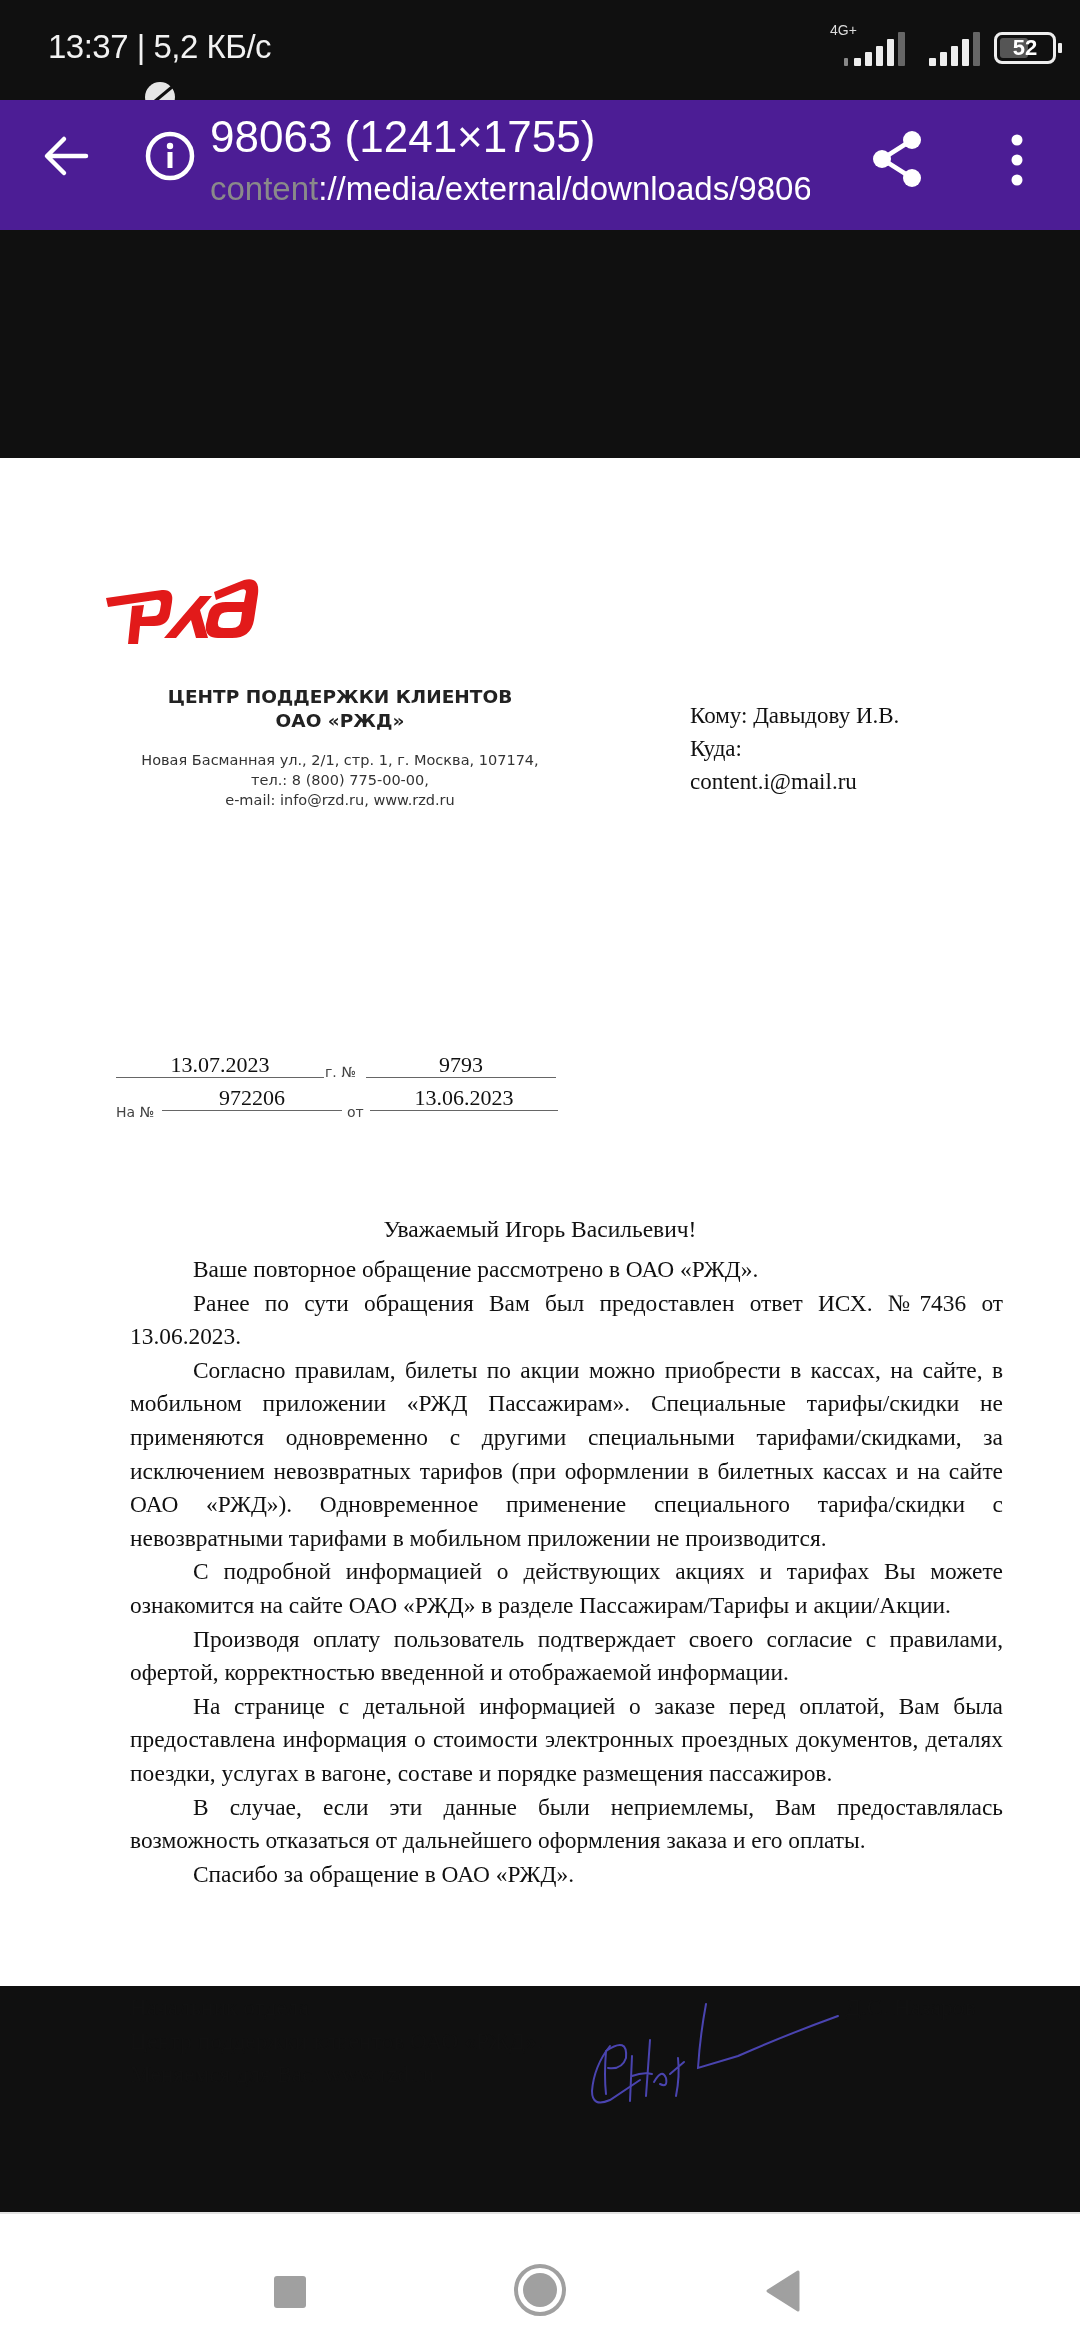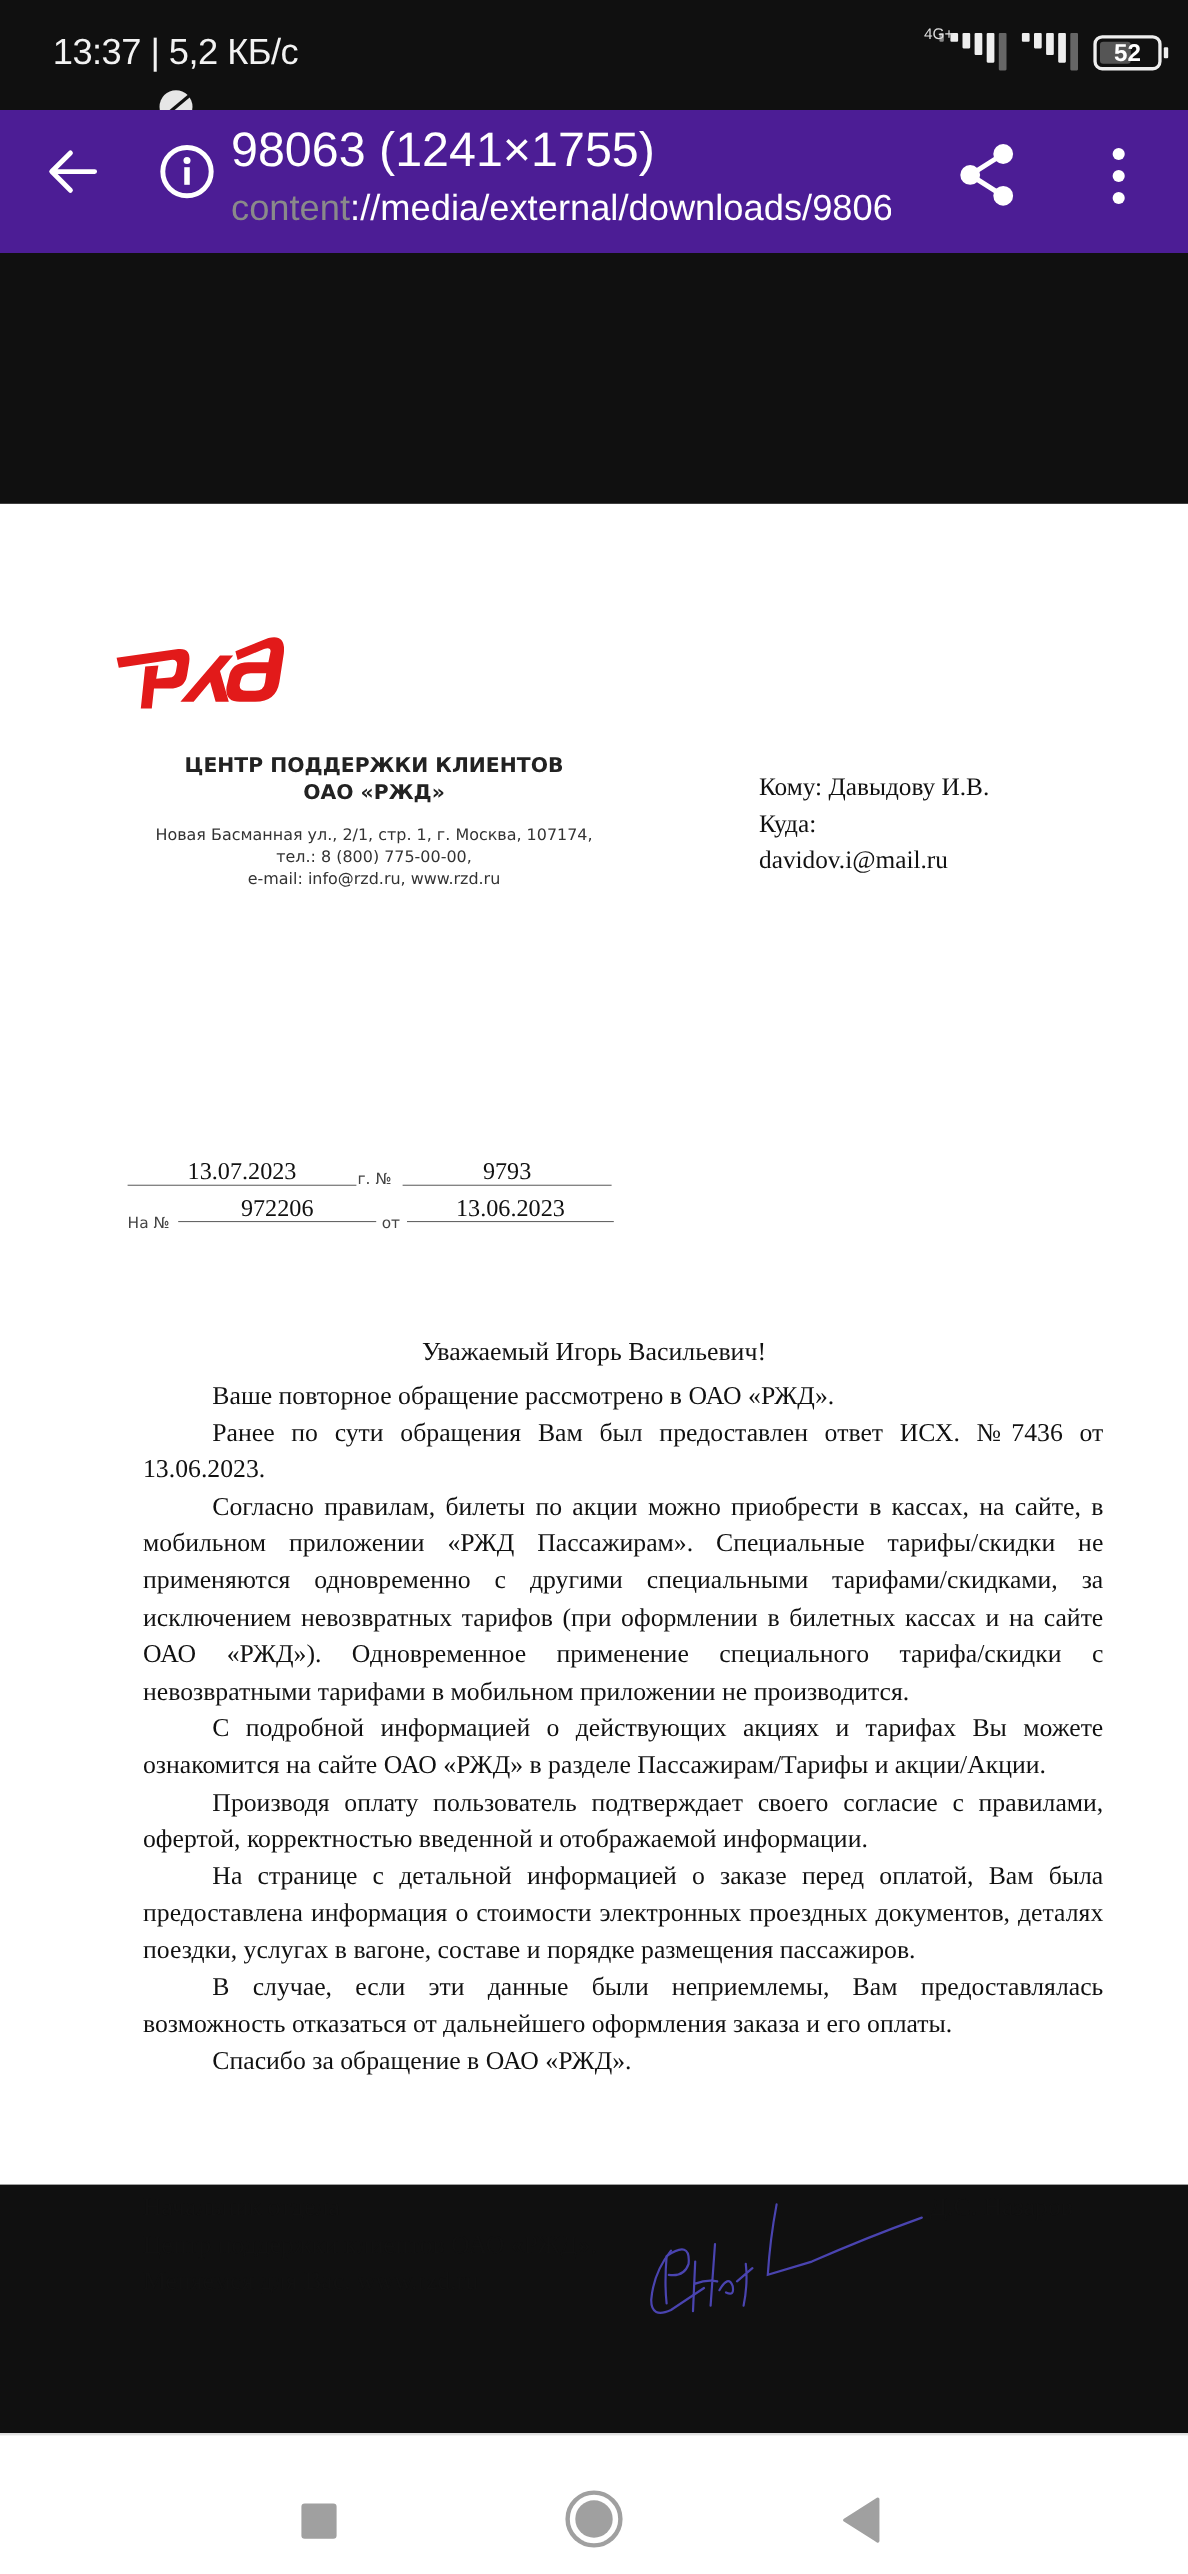--- a/index.html
+++ b/index.html
@@ -6,21 +6,21 @@
   html, body { width: 1080px; height: 2340px; overflow: hidden; background: #101010; }
   body { position: relative; font-family: "Liberation Sans", sans-serif; color: #fff; }
 
   
   .status-bar { position: absolute; left: 0; top: 0; width: 1080px; height: 100px; background: #101010; }
   .sb-left { position: absolute; left: 48px; top: 28px; display: flex; align-items: center; gap: 14px; flex-direction: column; }
   .sb-text { font-size: 33px; color: #f2f2f2; letter-spacing: -0.5px; }
   .sb-icon { display: inline-block; }
   .sb-right { position: absolute; right: 24px; top: 30px; display: flex; align-items: flex-end; gap: 14px; }
   .net-label { position: absolute; left: 0; top: -8px; font-size: 14px; color: #ddd; }
-  .signal { position: relative; display: flex; gap: 4px; height: 36px; }
+  .signal { position: relative; display: flex; align-items: flex-end; gap: 4px; height: 36px; margin-left: 10px; }
   .signal i { display: block; width: 7px; background: #eee; border-radius: 1px; }
   .signal i.dim { background: #666; }
   .battery { position: relative; width: 62px; height: 32px; border: 3px solid #eee; border-radius: 8px; display: flex; align-items: center; justify-content: center; margin-bottom: 2px; }
   .battery .fill { position: absolute; left: 3px; top: 3px; bottom: 3px; width: 28px; background: #555; border-radius: 3px; }
   .battery span { position: relative; font-size: 22px; color: #fff; font-weight: bold; }
   .battery::after { content: ""; position: absolute; right: -9px; top: 8px; width: 4px; height: 10px; background: #eee; border-radius: 1px; }
 
   
   .app-bar { position: absolute; left: 0; top: 100px; width: 1080px; height: 130px; background: #4c1d95; }
   .back-btn { position: absolute; left: 38px; top: 28px; width: 56px; height: 56px; }
@@ -155,21 +155,21 @@
     <div class="reg-label" style="left:325px; top:606px;">г. №</div>
     <div class="reg-field" style="left:366px; top:595px; width:190px;">9793</div>
     <div class="reg-label" style="left:116px; top:646px;">На №</div>
     <div class="reg-field" style="left:162px; top:628px; width:180px;">972206</div>
     <div class="reg-label" style="left:347px; top:646px;">от</div>
     <div class="reg-field" style="left:370px; top:628px; width:188px;">13.06.2023</div>
 
     <div class="addressee">
       <div>Кому: Давыдову И.В.</div>
       <div>Куда:</div>
-      <div>davidov.i@mail.ru</div>
+      <div>content.i@mail.ru</div>
     </div>
 
     <div class="greeting">Уважаемый Игорь Васильевич!</div>
 
     <div class="body">
       <p>Ваше повторное обращение рассмотрено в ОАО «РЖД».</p>
       <p>Ранее по сути обращения Вам был предоставлен ответ ИСХ. №7436 от 13.06.2023.</p>
       <p>Согласно правилам, билеты по акции можно приобрести в кассах, на сайте, в мобильном приложении «РЖД Пассажирам». Специальные тарифы/скидки не применяются одновременно с другими специальными тарифами/скидками, за исключением невозвратных тарифов (при оформлении в билетных кассах и на сайте ОАО «РЖД»). Одновременное применение специального тарифа/скидки с невозвратными тарифами в мобильном приложении не производится.</p>
       <p>С подробной информацией о действующих акциях и тарифах Вы можете ознакомится на сайте ОАО «РЖД» в разделе Пассажирам/Тарифы и акции/Акции.</p>
       <p>Производя оплату пользователь подтверждает своего согласие с правилами, офертой, корректностью введенной и отображаемой информации.</p>

